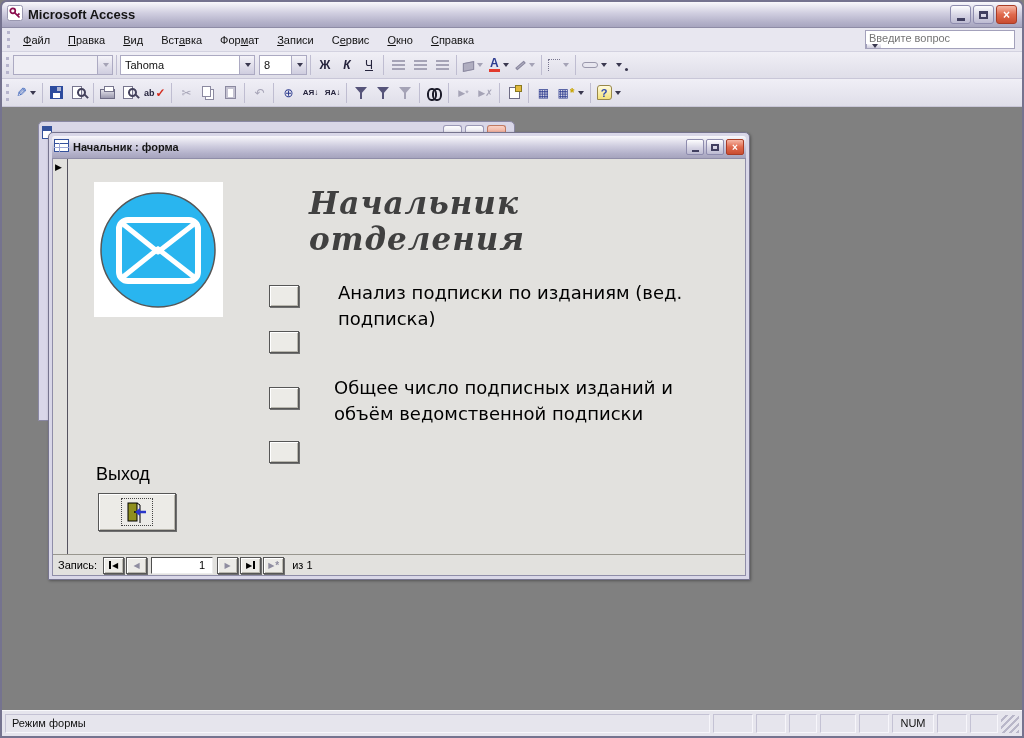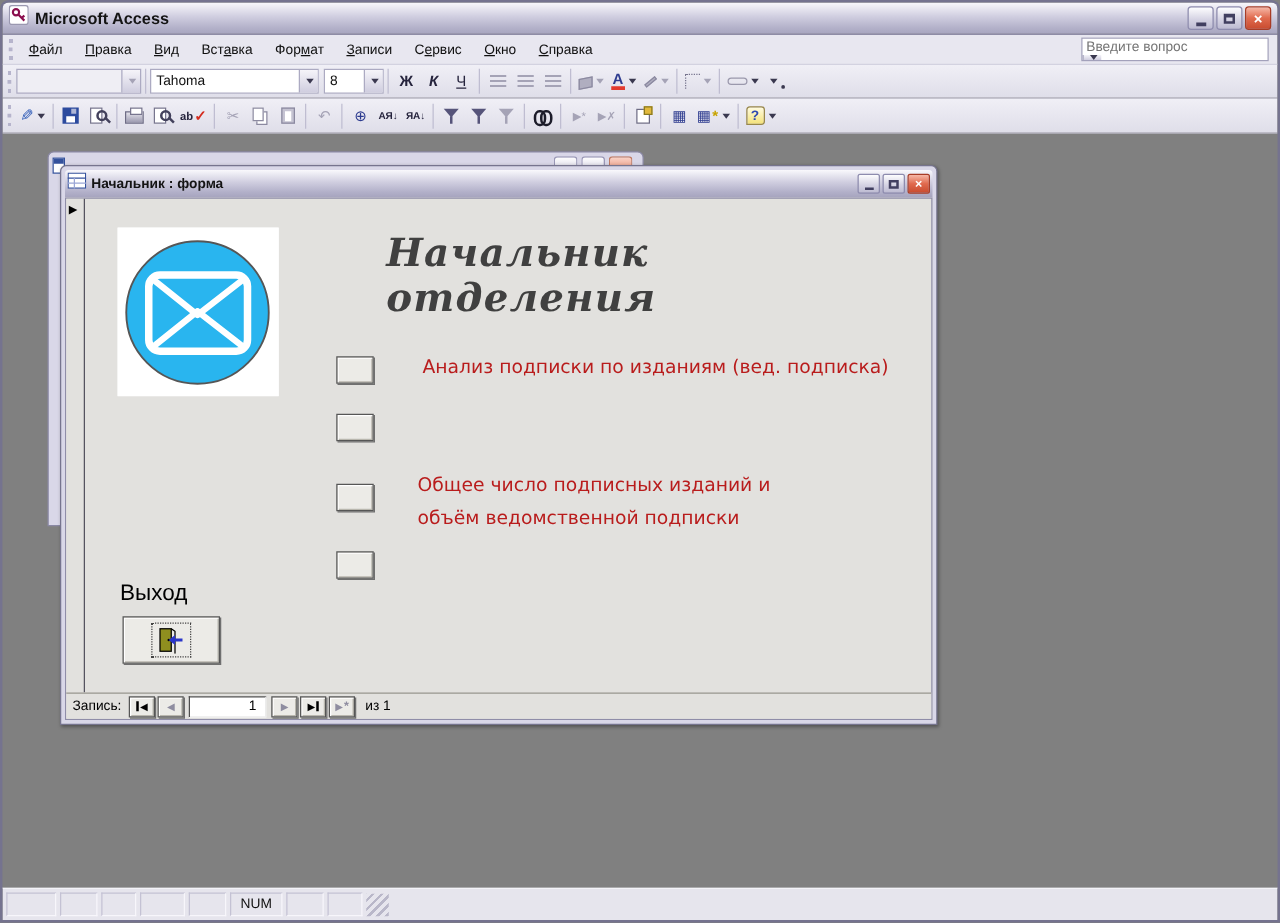--- a/index.html
+++ b/index.html
@@ -85,21 +85,21 @@
   .fwbtn.close{background:linear-gradient(#F6B7A6,#E06A4E 50%,#C94C30);border-color:#A83C26;color:#fff;}
   .g-min2{width:7px;height:2px;background:#413F60;margin-top:8px;}
   .g-max2{width:8px;height:7px;border:2px solid #413F60;}
   .fw-client{position:relative;height:418px;background:#E2E1DE;border:1px solid #8F8DA8;}
   .record-selector{position:absolute;left:0;top:0;bottom:21px;width:15px;border-right:1px solid #55535F;background:#E2E1DE;font-size:9px;color:#000;padding:3px 0 0 2px;}
   .fw-detail{position:absolute;left:16px;right:0;top:0;bottom:21px;overflow:hidden;}
   .logo{position:absolute;left:25px;top:23px;width:129px;height:135px;background:#fff;}
   .heading{position:absolute;left:240px;top:26px;width:380px;font-family:"DejaVu Serif",serif;font-style:italic;font-weight:bold;font-size:31px;color:#404040;letter-spacing:1px;}
   .btn3d{background:#ECEBE7;border:1px solid #565656;box-shadow:inset 1px 1px 0 #FFFFFF,inset -1px -1px 0 #B9B7AE,1px 1px 0 #6f6f6f;}
   .rbtn{position:absolute;left:200px;width:30px;height:22px;}
-  .form-label{position:absolute;font-family:"DejaVu Sans",sans-serif;font-size:15px;color:#b91c1c;white-space:pre-line;line-height:26px;}
+  .form-label{position:absolute;font-family:"DejaVu Sans",sans-serif;font-size:18px;color:#000000;white-space:pre-line;line-height:26px;}
   .exit-label{position:absolute;left:27px;top:305px;font-family:Liberation Sans, sans-serif;font-size:18px;color:#000;}
   .exit-btn{position:absolute;left:29px;top:334px;width:78px;height:38px;display:flex;align-items:center;justify-content:center;}
   .exit-focus{width:32px;height:28px;border:1px dotted #444;display:flex;align-items:center;justify-content:center;}
   .fw-nav{position:absolute;left:0;right:0;bottom:0;height:21px;border-top:1px solid #98968E;background:#E2E1DE;display:flex;align-items:center;gap:2px;padding-left:5px;font-size:11px;color:#000;}
   .nbtn{width:21px;height:17px;display:flex;align-items:center;justify-content:center;gap:1px;font-size:8px;color:#000;}
   .nbtn .bar{width:2px;height:8px;background:currentColor;}
   .nbtn.dis{color:#8F8DA0;}
   .nav-input{width:62px;height:17px;border:1px solid;border-color:#4E4E4E #ECECEC #ECECEC #4E4E4E;background:#fff;text-align:right;padding-right:7px;font-size:11px;outline:0;margin:0 2px;}
   .nav-of{margin-left:6px;}
   
@@ -409,20 +409,21 @@
               <span>▶</span>
               <span style="font-size:10px;font-weight:bold">*</span>
             </span>
           <span class="nav-of">из 1</span>
         </div>
       </div>
     </div>
   </div>
 
   <div class="statusbar">
+    <span class="sb main">Режим формы</span>
     <span class="sb" style="width:40px"></span>
     <span class="sb" style="width:30px"></span>
     <span class="sb" style="width:28px"></span>
     <span class="sb" style="width:36px"></span>
     <span class="sb" style="width:30px"></span>
     <span class="sb" style="width:42px;justify-content:center">NUM</span>
     <span class="sb" style="width:30px"></span>
     <span class="sb" style="width:28px"></span>
     <span class="grip"></span>
   </div>

